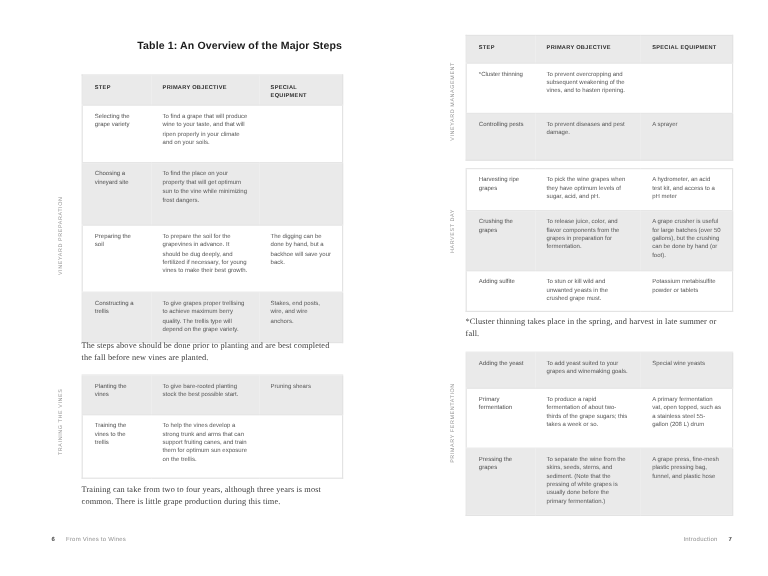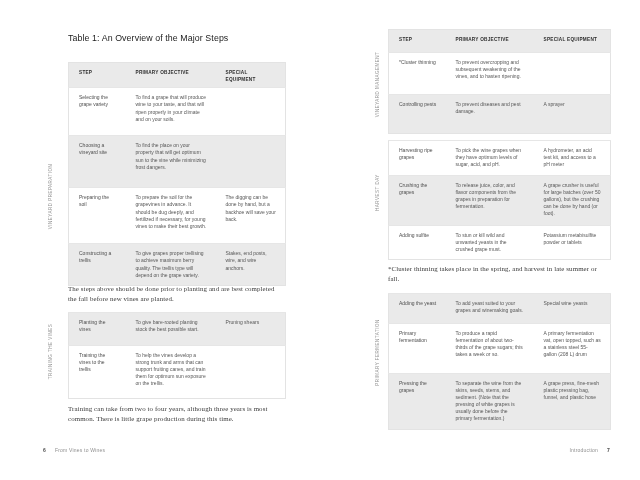--- a/index.html
+++ b/index.html
@@ -23,21 +23,21 @@
   }
   table.tbl td{
     vertical-align:top;
     padding:6px 9px 6px 10px;
   }
   table.tbl td.step{color:#4f4f4f;}
   tbody tr{border-top:1px solid #e6e6e6;}
   tr.g{background:#eaeaea;}
   
   .title{
-    font-size:8.8px;font-weight:normal;color:#1b1b1b;text-align:left;letter-spacing:.1px;
+    font-size:8.8px;font-weight:bold;color:#1b1b1b;text-align:right;letter-spacing:.1px;
   }
   .serif{
     font-family:"Liberation Serif","DejaVu Serif",serif;
     font-size:6.9px;line-height:1.5;color:#3a3a3a;letter-spacing:.1px;
   }
   .side-label{
     width:120px;text-align:center;
     transform:rotate(-90deg);
     font-size:4.5px;color:#969696;letter-spacing:.5px;white-space:nowrap;
   }

